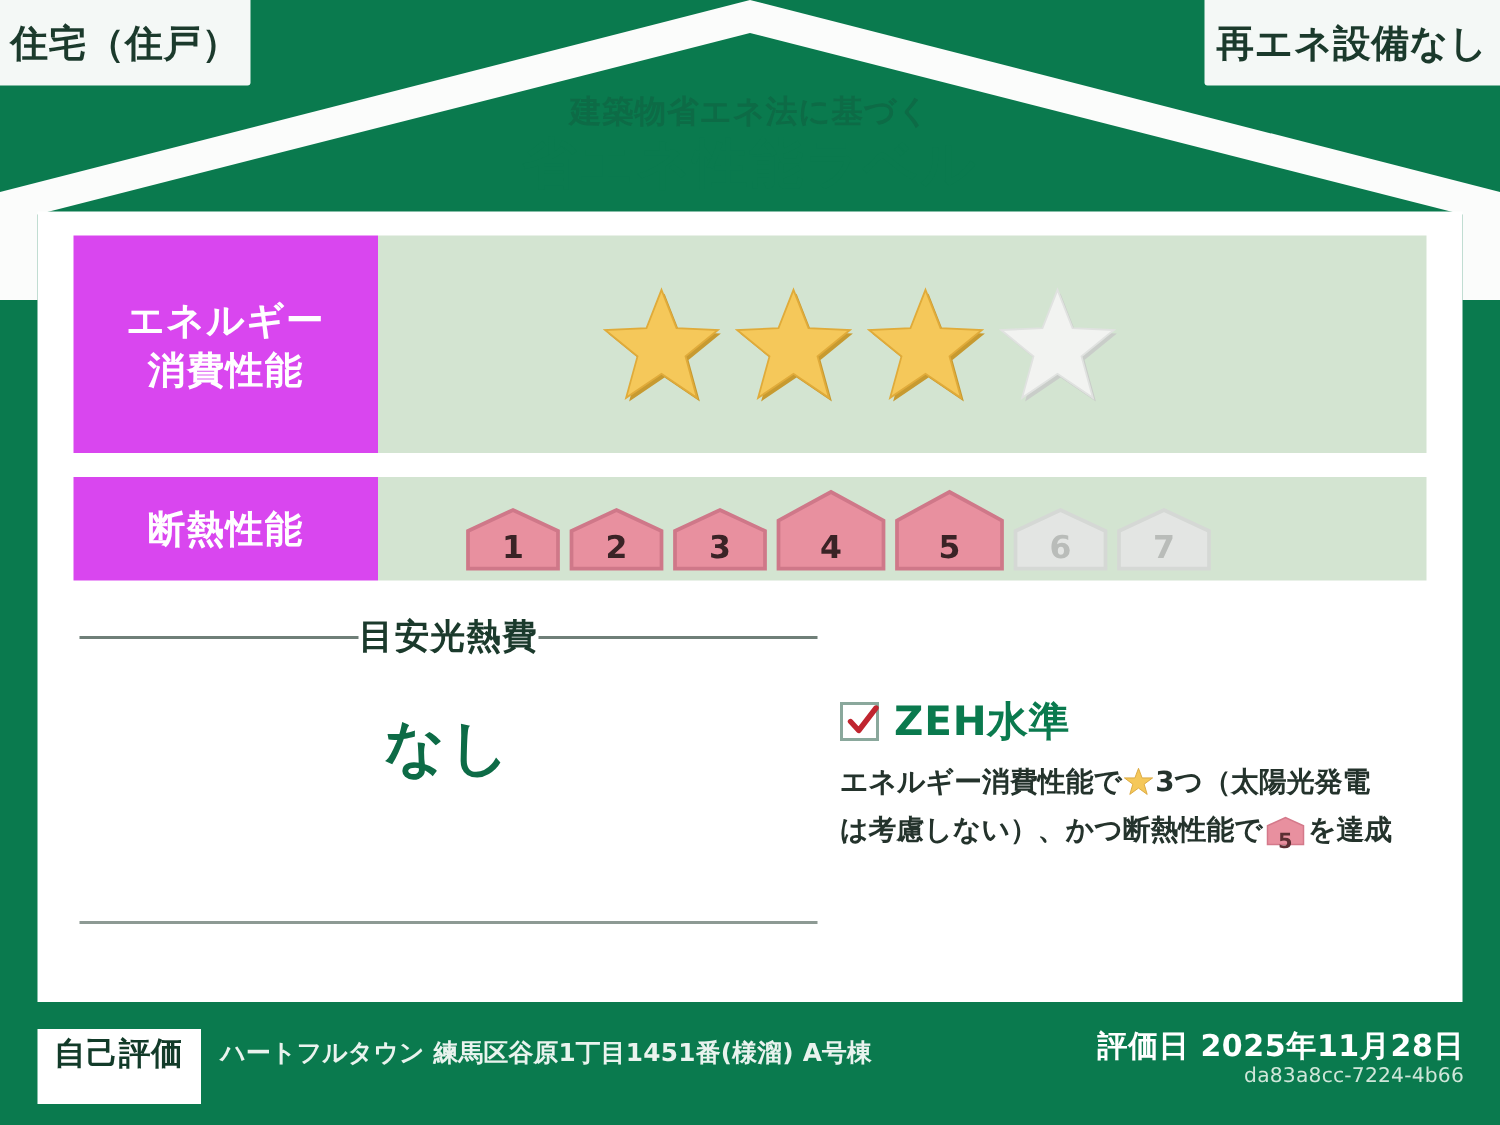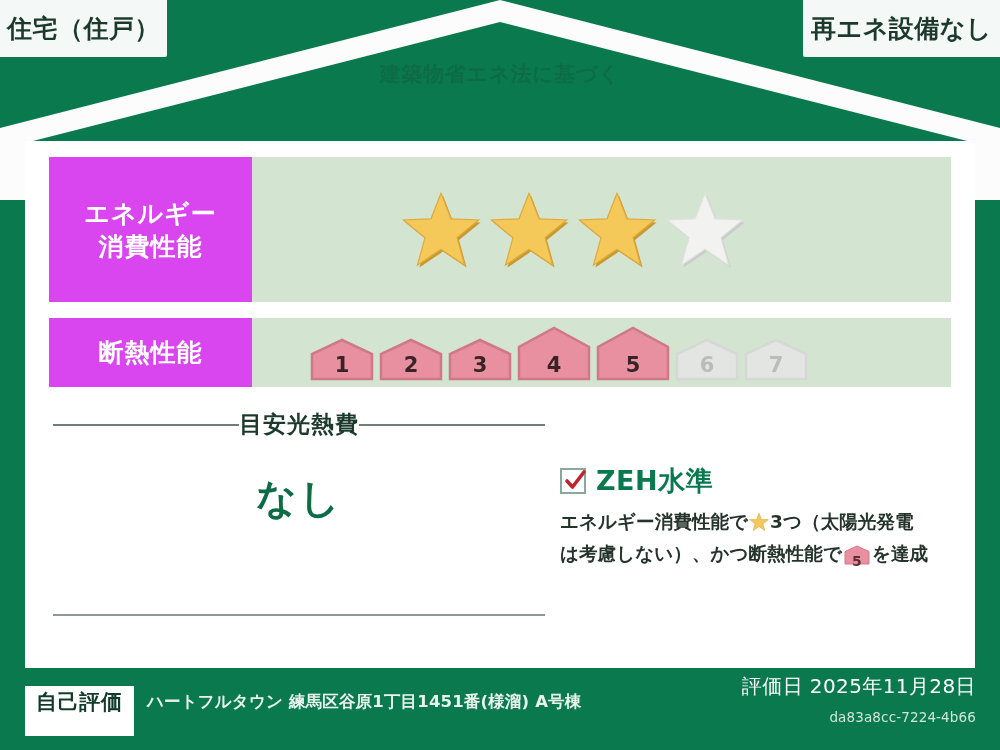--- a/index.html
+++ b/index.html
@@ -304,24 +304,24 @@
     top: 23px;
     color: #e9f3ee;
     font-size: 16.5px;
     font-weight: bold;
     letter-spacing: 0.01em;
     white-space: nowrap;
   }
   .eval-date {
     position: absolute;
     right: 24px;
-    top: 5px;
+    top: 16px;
     color: #ffffff;
     font-size: 20px;
-    font-weight: normal;
+    font-weight: bold;
     white-space: nowrap;
     letter-spacing: 0.02em;
     padding-left: 48px;
   }
   .eval-id {
     position: absolute;
     right: 24px;
     top: 41px;
     color: #cfe6d9;
     font-size: 13.5px;

